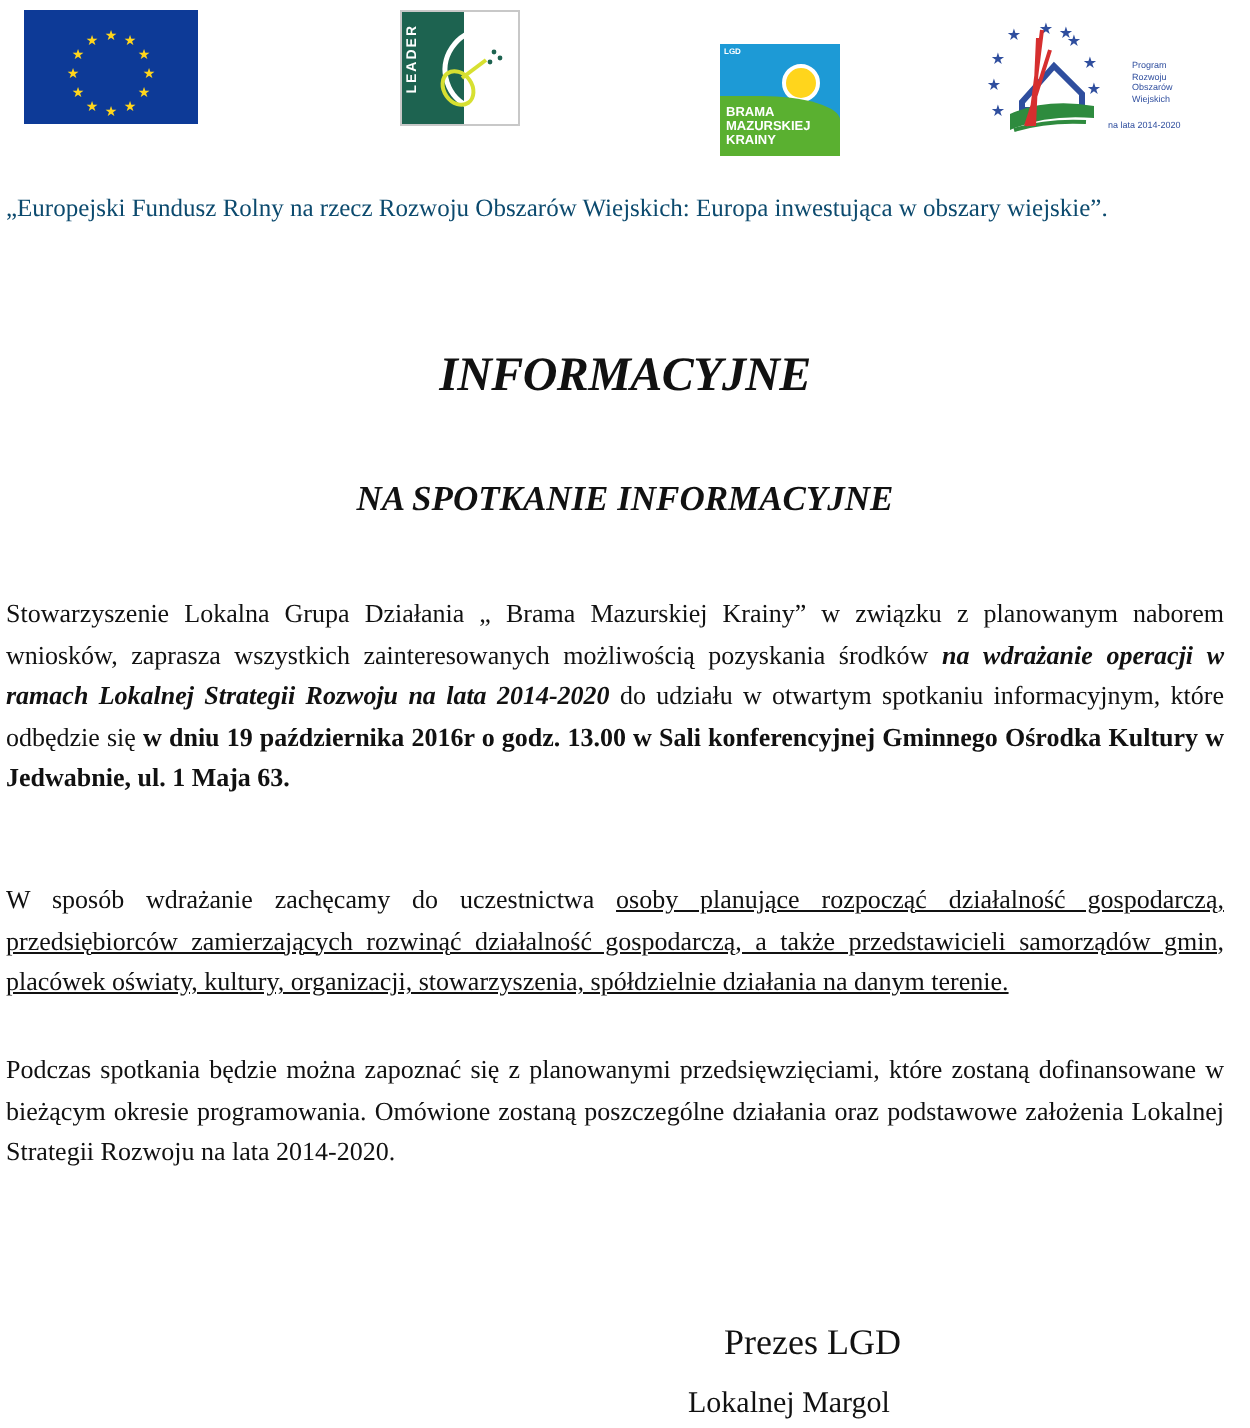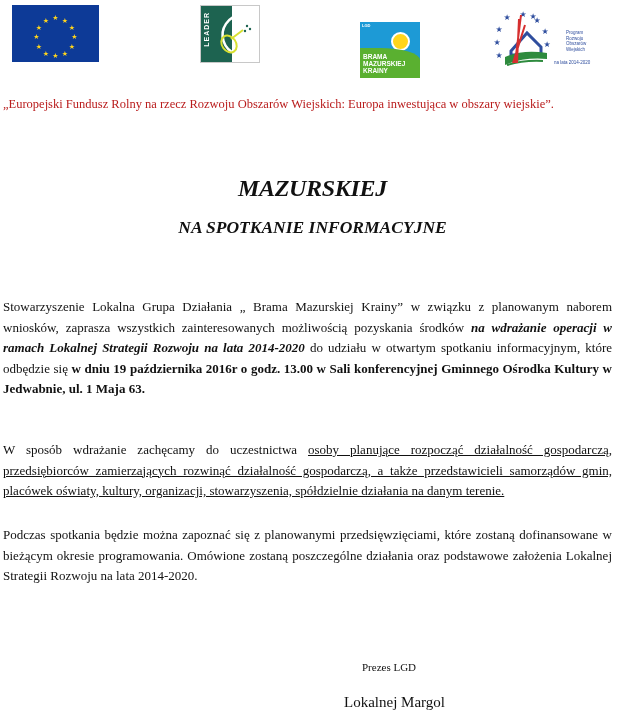--- a/index.html
+++ b/index.html
@@ -11,31 +11,31 @@
   .leader .vtext { position:absolute; left:2px; top:6px; width:9px; font-family:"Liberation Sans", sans-serif; font-weight:bold; font-size:7px; color:#fff; writing-mode:vertical-rl; transform:rotate(180deg); letter-spacing:1px; }
   .bmk { left:360px; top:22px; width:60px; height:56px; overflow:hidden; }
   .bmk .sky { position:absolute; left:0; top:0; width:100%; height:100%; background:#1d9ad6; }
   .bmk .sun { position:absolute; right:10px; top:10px; width:15px; height:15px; border-radius:50%; background:#ffd51c; border:2px solid #fff; }
   .bmk .hill { position:absolute; left:0; top:26px; width:100%; height:30px; background:#5ab030; border-top-right-radius:40px 12px; }
   .bmk .lgd { position:absolute; left:2px; top:1px; font-family:"Liberation Sans", sans-serif; font-size:4px; font-weight:bold; color:#fff; }
   .bmk .name { position:absolute; left:3px; top:31px; font-family:"Liberation Sans", sans-serif; font-size:6.5px; line-height:7px; font-weight:bold; color:#fff; }
   .prow { left:493px; top:5px; width:60px; height:66px; }
   .prow-text { position:absolute; left:566px; top:30px; width:50px; font-family:"Liberation Sans", sans-serif; font-size:4.5px; line-height:5.5px; color:#2f4e9e; }
   .prow-text .last { position:absolute; left:-12px; top:30px; white-space:nowrap; }
-  .motto { position:absolute; left:3px; top:97px; font-size:12.5px; white-space:nowrap; color:#b91c1c; }
+  .motto { position:absolute; left:3px; top:97px; font-size:12.5px; white-space:nowrap; color:#0c4a6e; }
   .title { position:absolute; left:0; width:625px; top:175px; text-align:center; font-size:24px; font-weight:bold; font-style:italic; letter-spacing:-0.3px; }
-  .subtitle { position:absolute; left:0; width:625px; top:217px; text-align:center; font-size:17.5px; font-weight:bold; font-style:italic; }
+  .subtitle { position:absolute; left:0; width:625px; top:239px; text-align:center; font-size:17.5px; font-weight:bold; font-style:italic; }
   .para { position:absolute; left:3px; width:609px; font-size:13px; line-height:20.5px; text-align:justify; text-align-last:left; }
   .p1 { top:297px; }
   .p2 { top:440px; }
   .p3 { top:525px; }
   .u { text-decoration:underline; }
   .bi { font-weight:bold; font-style:italic; }
   .b { font-weight:bold; }
-  .sig1 { position:absolute; left:362px; top:661px; font-size:11px; }
+  .sig1 { position:absolute; left:362px; top:661px; font-size:18px; }
   .sig2 { position:absolute; left:344px; top:694px; font-size:15px; }
 </style>
 </head>
 <body>
 
 <div class="logo eu">
   <svg width="87" height="57" viewBox="0 0 87 57">
     <g fill="#ffd51c">
       <text x="43.5" y="15" font-size="7" text-anchor="middle">★</text>
       <text x="53" y="17.5" font-size="7" text-anchor="middle">★</text>
@@ -96,21 +96,21 @@
 <div class="prow-text">
   <div>Program</div>
   <div>Rozwoju</div>
   <div>Obszarów</div>
   <div>Wiejskich</div>
   <div class="last">na lata 2014-2020</div>
 </div>
 
 <div class="motto">„Europejski Fundusz Rolny na rzecz Rozwoju Obszarów Wiejskich: Europa inwestująca w obszary wiejskie”.</div>
 
-<div class="title">MAZURSKIEJ</div>
+<div class="title">INFORMACYJNE</div>
 <div class="subtitle">NA SPOTKANIE INFORMACYJNE</div>
 
 <div class="para p1"><span>Stowarzyszenie Lokalna Grupa Działania „ Brama Mazurskiej Krainy” w związku z planowanym naborem wniosków, zaprasza wszystkich zainteresowanych możliwością pozyskania środków </span><span class="bi">na wdrażanie operacji w ramach Lokalnej Strategii Rozwoju na lata 2014-2020</span><span> do udziału w otwartym spotkaniu informacyjnym, które odbędzie się </span><span class="b">w dniu 19 października 2016r o godz. 13.00 w Sali konferencyjnej Gminnego Ośrodka Kultury w Jedwabnie,  ul. 1 Maja 63.</span></div>
 
 <div class="para p2"><span>W sposób wdrażanie zachęcamy do uczestnictwa </span><span class="u">osoby planujące rozpocząć działalność gospodarczą, przedsiębiorców zamierzających rozwinąć działalność gospodarczą, a także przedstawicieli samorządów gmin, placówek oświaty, kultury, organizacji, stowarzyszenia, spółdzielnie działania na danym terenie.</span></div>
 
 <div class="para p3">Podczas spotkania będzie można zapoznać się z  planowanymi przedsięwzięciami, które zostaną dofinansowane w bieżącym okresie programowania. Omówione zostaną poszczególne działania oraz podstawowe założenia Lokalnej Strategii Rozwoju na lata 2014-2020.</div>
 
 <div class="sig1">Prezes LGD</div>
 <div class="sig2">Lokalnej Margol</div>

